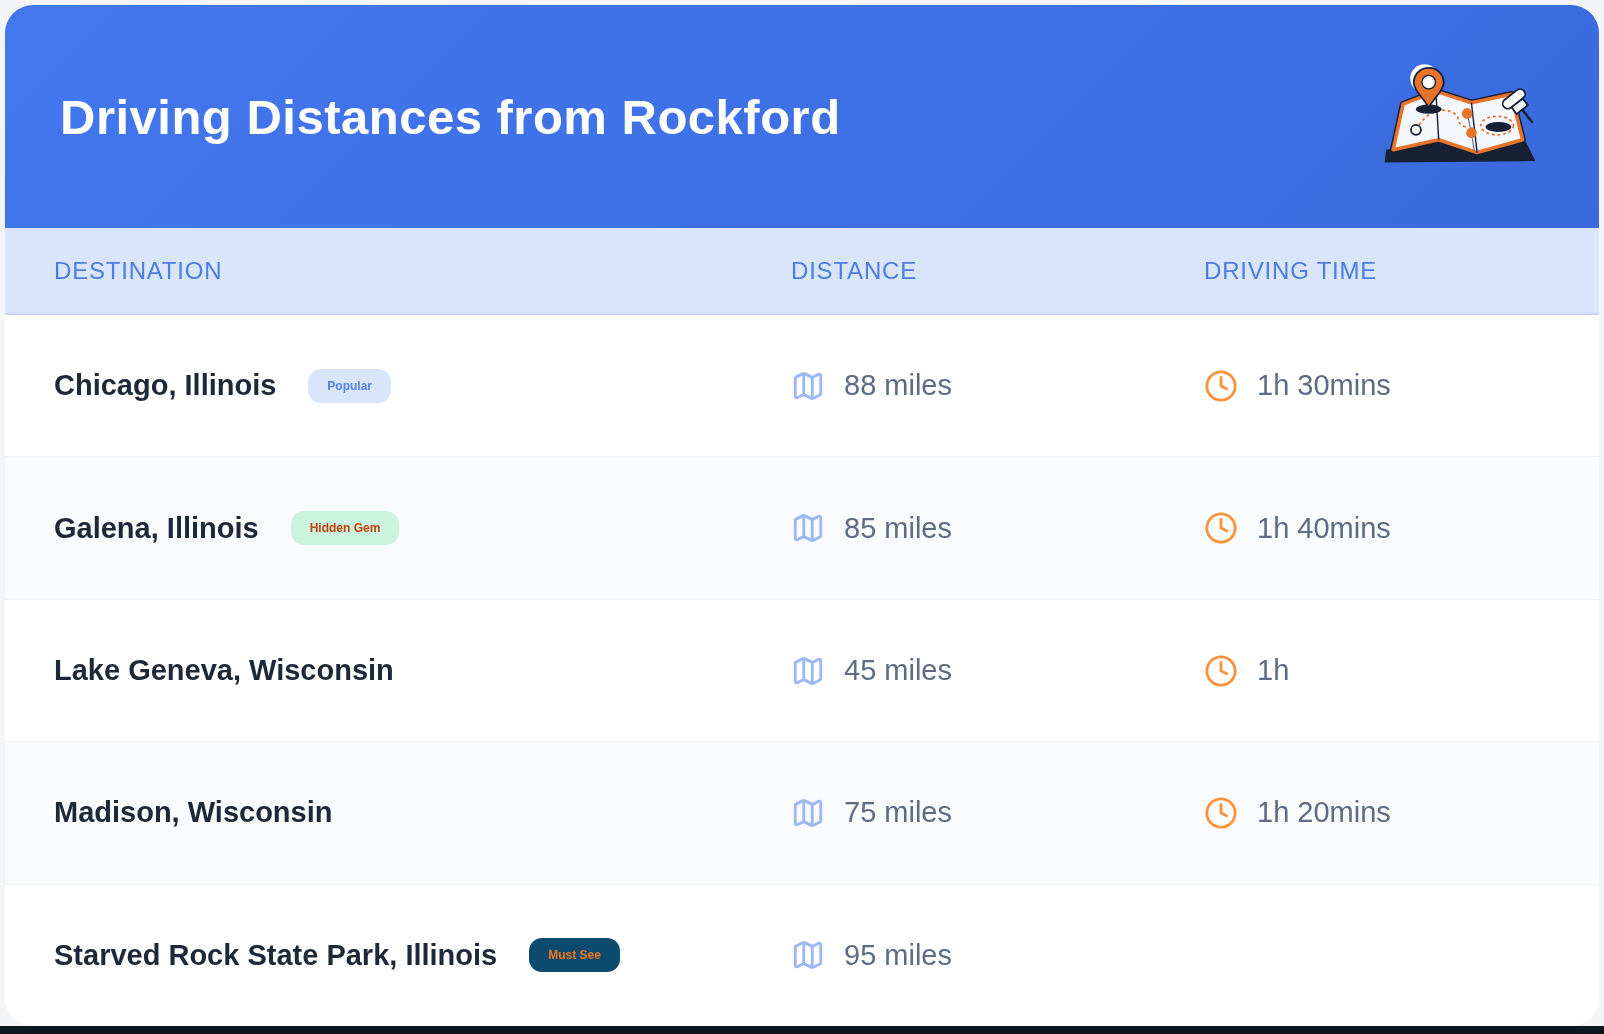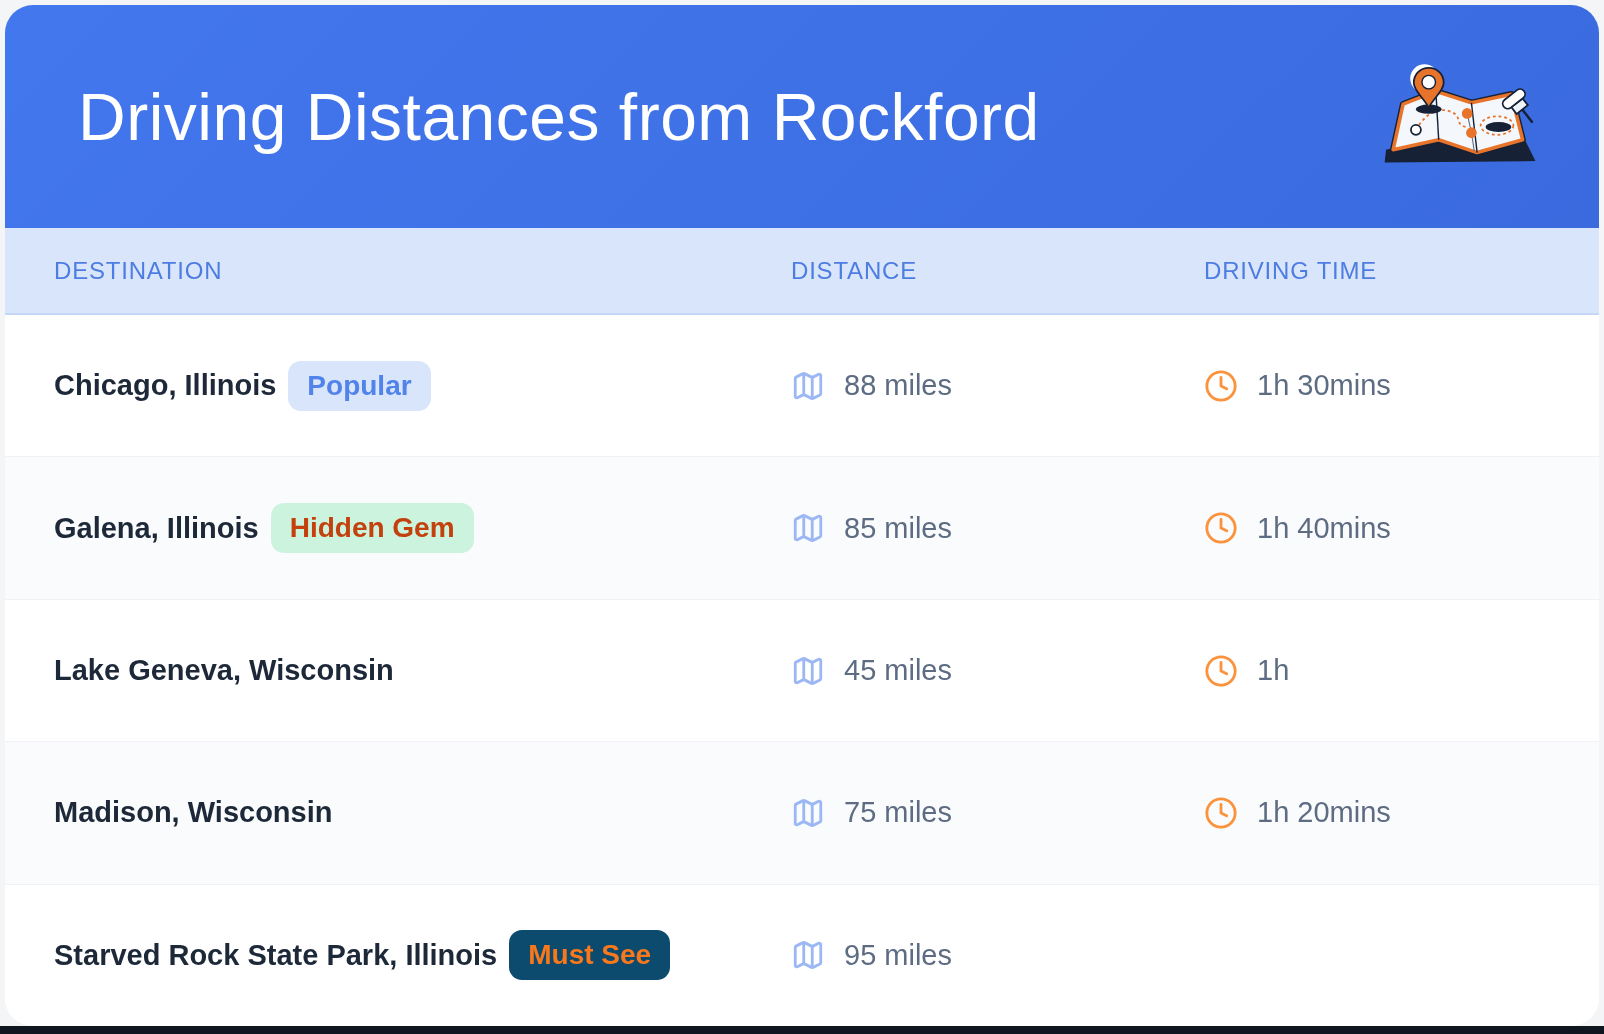--- a/index.html
+++ b/index.html
@@ -18,44 +18,44 @@
     display:flex;flex-direction:column;
   }
   
   .hero{
     height:223px;flex:0 0 auto;
     background:linear-gradient(135deg,#4377ee 0%,#3a6ade 100%);
     display:flex;align-items:center;justify-content:space-between;
     padding:0 55px;
   }
   .hero h1{
-    margin:18px;color:#ffffff;font-size:66px;font-weight:400;letter-spacing:.5px;
+    margin:0;color:#ffffff;font-size:49px;font-weight:700;letter-spacing:.5px;
   }
   .hero .illus{width:185px;height:160px;flex:0 0 auto;}
   
   .cols{
     height:85px;flex:0 0 auto;background:#d9e5fa;
     border-bottom:2px solid #c3d6f6;
     display:grid;grid-template-columns:737px 413px 1fr;
     align-items:center;padding-left:49px;
     color:#4d7de2;font-size:24px;font-weight:400;letter-spacing:.8px;
   }
   
   .rows{flex:1 1 auto;display:flex;flex-direction:column;}
   .row{
     flex:1 1 0;background:#ffffff;
     display:grid;grid-template-columns:737px 413px 1fr;
     align-items:center;padding-left:49px;
   }
   .row + .row{border-top:1px solid #f0f2f6;}
   .row:nth-child(even){background:#fafbfd;}
-  .dest-cell{display:flex;align-items:center;gap:12px;min-width:0;}
+  .dest-cell{display:flex;align-items:center;gap:32px;min-width:0;}
   .dest-name{color:#1d2838;font-size:29px;font-weight:700;white-space:nowrap;}
   .badge{
-    font-size:28px;font-weight:700;line-height:1;
+    font-size:12px;font-weight:700;line-height:1;
     padding:11px 19px;border-radius:13px;white-space:nowrap;
   }
   .badge-popular{background:#d8e5fb;color:#5183ea;}
   .badge-hidden-gem{background:#ccf3de;color:#c2410c;}
   .badge-must-see{background:#0c4a6e;color:#f8781b;}
   .val-cell{display:flex;align-items:center;gap:19px;color:#5d6c82;font-size:29px;font-weight:500;}
   .val-cell svg{flex:0 0 auto;}
   .map-glyph{color:#9cb8f4;}
   .clock-glyph{color:#fb923c;}
   

